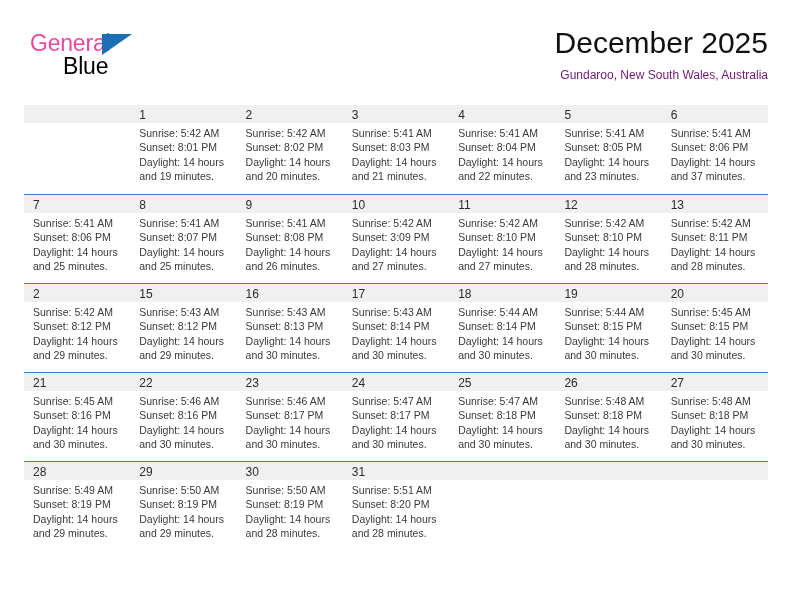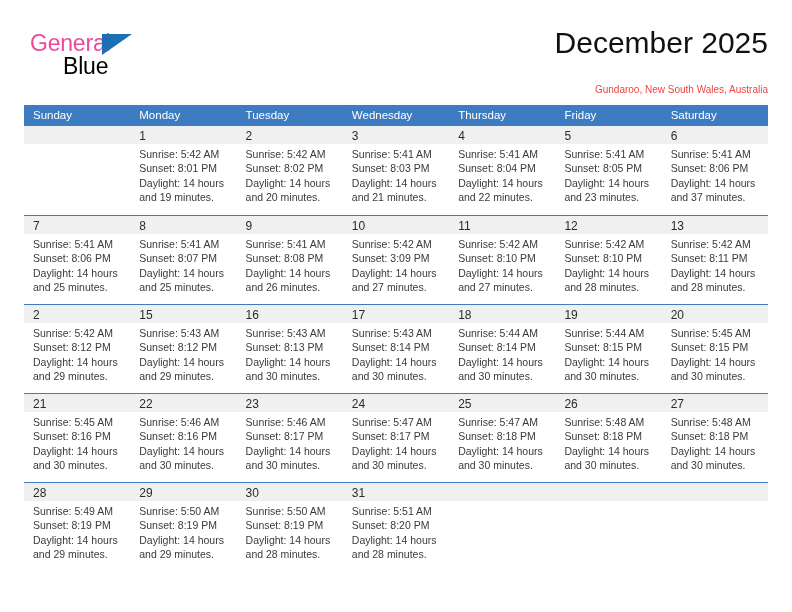--- a/index.html
+++ b/index.html
@@ -71,24 +71,24 @@
     top: 0px;
     text-align: right;
   }
   .cal-title {
     font-size: 30px;
     color: #111111;
     line-height: 38px;
     white-space: nowrap;
   }
   .cal-subtitle {
-    font-size: 10px;
-    color: #ef4444;
+    font-size: 12px;
+    color: #701a75;
     line-height: 22px;
-    margin-top: 17px;
+    margin-top: 2px;
     white-space: nowrap;
   }
 
   
   .calendar {
     position: absolute;
     left: 24px;
     top: 105px;
     width: 744px;
   }
@@ -166,29 +166,20 @@
     </div>
 
     <div class="title-block">
       <div class="cal-title">December 2025</div>
       <div class="cal-subtitle">Gundaroo, New South Wales, Australia</div>
     </div>
 
   </div>
 
   <div class="calendar">
-    <div class="weekday-row" id="weekday-row">
-        <div class="weekday">Sunday</div>
-        <div class="weekday">Monday</div>
-        <div class="weekday">Tuesday</div>
-        <div class="weekday">Wednesday</div>
-        <div class="weekday">Thursday</div>
-        <div class="weekday">Friday</div>
-        <div class="weekday">Saturday</div>
-      </div>
     <div id="weeks-container">
         <div class="week-row first">
           <div class="day-cell empty">
             <div class="daynum-band"><span class="daynum"></span></div>
             <div class="day-body">
               <div class="day-line"></div>
               <div class="day-line"></div>
               <div class="day-line"></div>
               <div class="day-line"></div>
             </div>

